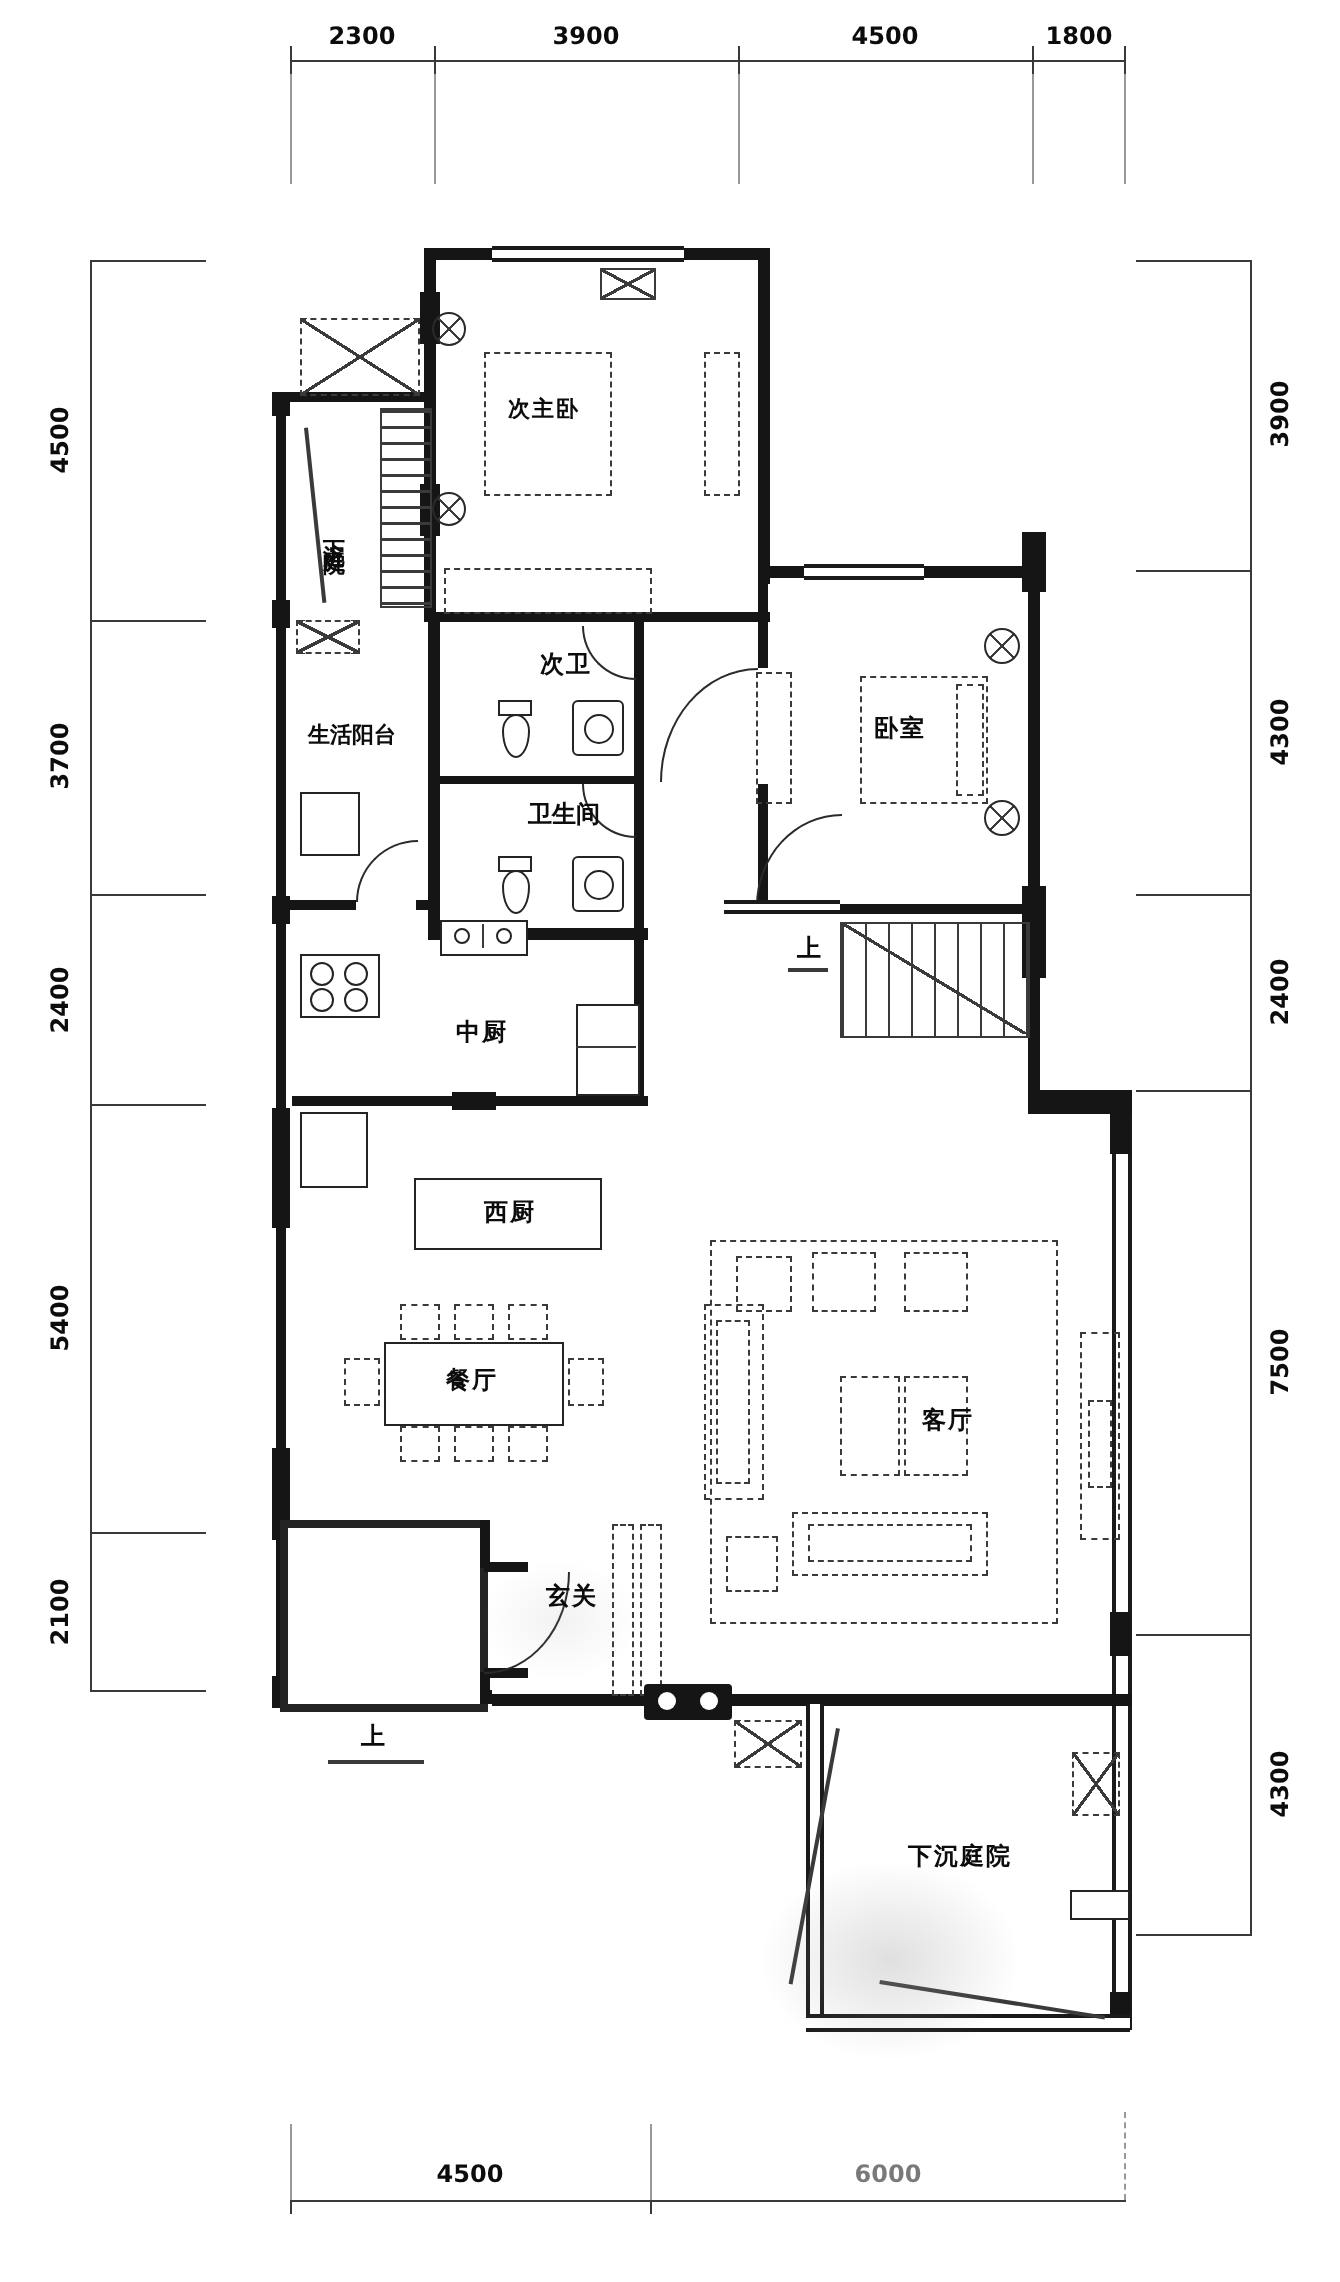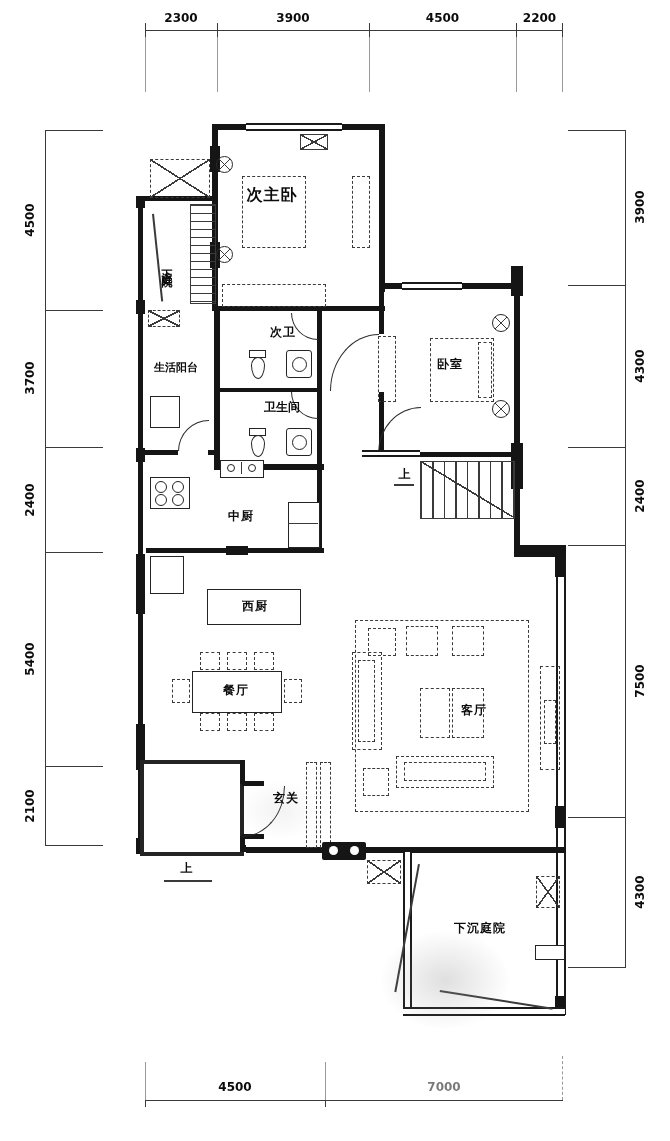--- a/index.html
+++ b/index.html
@@ -53,21 +53,21 @@
   <div class="ln" style="left:516px;top:23px;width:1.4px;height:14px"></div>
   <div class="ln" style="left:562px;top:23px;width:1.4px;height:14px"></div>
   <div class="lnl" style="left:145px;top:37px;width:1px;height:55px"></div>
   <div class="lnl" style="left:217px;top:37px;width:1px;height:55px"></div>
   <div class="lnl" style="left:369px;top:37px;width:1px;height:55px"></div>
   <div class="lnl" style="left:516px;top:37px;width:1px;height:55px"></div>
   <div class="lnl" style="left:562px;top:37px;width:1px;height:55px"></div>
   <div class="dim" style="left:145px;top:11px;width:72px">2300</div>
   <div class="dim" style="left:217px;top:11px;width:152px">3900</div>
   <div class="dim" style="left:369px;top:11px;width:147px">4500</div>
-  <div class="dim" style="left:516px;top:11px;width:47px">2200</div>
+  <div class="dim" style="left:516px;top:11px;width:47px">1800</div>
 
   <div class="ln" style="left:45px;top:130px;width:1.4px;height:716px"></div>
   <div class="ln" style="left:45px;top:130px;width:58px;height:1.4px"></div>
   <div class="ln" style="left:45px;top:310px;width:58px;height:1.4px"></div>
   <div class="ln" style="left:45px;top:447px;width:58px;height:1.4px"></div>
   <div class="ln" style="left:45px;top:552px;width:58px;height:1.4px"></div>
   <div class="ln" style="left:45px;top:766px;width:58px;height:1.4px"></div>
   <div class="ln" style="left:45px;top:845px;width:58px;height:1.4px"></div>
   <div class="dim rot" style="left:0;top:213px;width:60px">4500</div>
   <div class="dim rot" style="left:0;top:371px;width:60px">3700</div>
@@ -88,21 +88,21 @@
   <div class="dim rot" style="left:610px;top:674px;width:60px">7500</div>
   <div class="dim rot" style="left:610px;top:885px;width:60px">4300</div>
 
   <div class="ln" style="left:145px;top:1100px;width:418px;height:1.4px"></div>
   <div class="ln" style="left:145px;top:1093px;width:1.4px;height:14px"></div>
   <div class="ln" style="left:325px;top:1093px;width:1.4px;height:14px"></div>
   <div class="lnl" style="left:145px;top:1062px;width:1px;height:38px"></div>
   <div class="lnl" style="left:325px;top:1062px;width:1px;height:38px"></div>
   <div class="dashext" style="left:562px;top:1056px;width:1px;height:44px"></div>
   <div class="dim" style="left:145px;top:1080px;width:180px">4500</div>
-  <div class="dim faded" style="left:325px;top:1080px;width:238px">7000</div>
+  <div class="dim faded" style="left:325px;top:1080px;width:238px">6000</div>
 
   <div class="w" style="left:138px;top:196px;width:5px;height:656px"></div>
   <div class="w" style="left:136px;top:196px;width:9px;height:12px"></div>
   <div class="w" style="left:136px;top:300px;width:9px;height:14px"></div>
   <div class="w" style="left:136px;top:448px;width:9px;height:14px"></div>
   <div class="w" style="left:136px;top:554px;width:9px;height:60px"></div>
   <div class="w" style="left:136px;top:724px;width:9px;height:46px"></div>
   <div class="w" style="left:136px;top:838px;width:9px;height:16px"></div>
   <div class="w" style="left:138px;top:196px;width:76px;height:5px"></div>
 
@@ -238,21 +238,21 @@
   <div class="planter" style="left:322px;top:842px;width:44px;height:18px"></div>
   <div class="lbl" style="left:178px;top:860px;width:18px">上</div>
   <div class="ln" style="left:164px;top:880px;width:48px;height:1.5px"></div>
 
   <div class="xbox" style="left:367px;top:860px;width:32px;height:22px"></div>
   <div class="xbox" style="left:536px;top:876px;width:22px;height:30px"></div>
 
   <div class="wm" style="left:380px;top:930px;width:130px;height:100px"></div>
   <div class="wm" style="left:240px;top:780px;width:80px;height:60px;opacity:.4"></div>
 
-  <div class="lbl" style="left:227px;top:185px;width:90px;font-size:16px">次主卧</div>
+  <div class="lbl" style="left:227px;top:197px;width:90px;font-size:11px">次主卧</div>
   <div class="lbl vtext" style="left:155px;top:213px;width:18px;height:104px;font-size:11px">下沉庭院</div>
   <div class="lbl" style="left:139px;top:360px;width:74px;font-size:11px;letter-spacing:0">生活阳台</div>
   <div class="lbl" style="left:255px;top:324px;width:56px">次卫</div>
   <div class="lbl" style="left:250px;top:399px;width:64px;letter-spacing:0">卫生间</div>
   <div class="lbl" style="left:424px;top:356px;width:52px">卧室</div>
   <div class="lbl" style="left:213px;top:508px;width:56px">中厨</div>
   <div class="lbl" style="left:207px;top:598px;width:96px">西厨</div>
   <div class="lbl" style="left:192px;top:682px;width:88px">餐厅</div>
   <div class="lbl" style="left:446px;top:702px;width:56px">客厅</div>
   <div class="lbl" style="left:262px;top:790px;width:48px">玄关</div>

